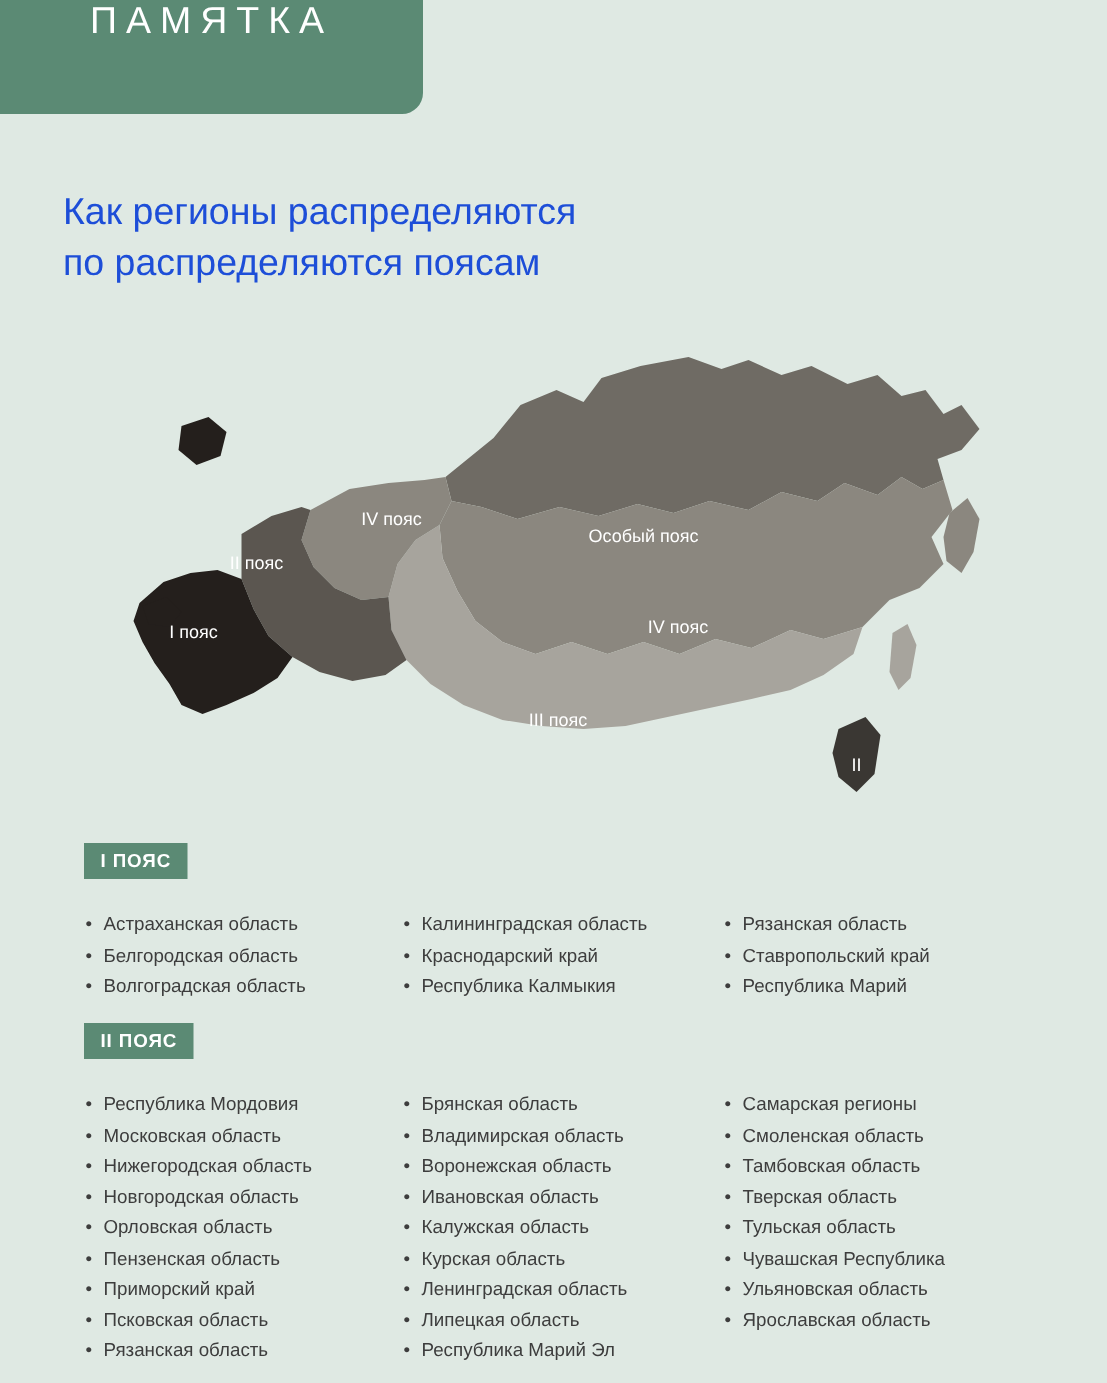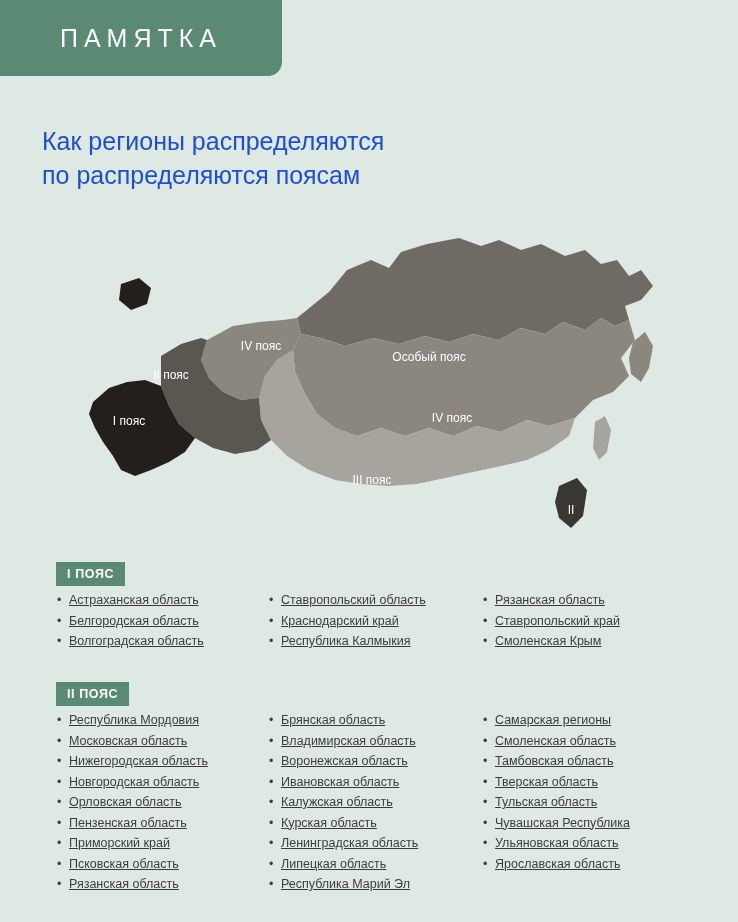--- a/index.html
+++ b/index.html
@@ -19,21 +19,21 @@
   
   .header-tab {
     position: absolute;
     top: 0;
     left: 0;
     width: 282px;
     height: 76px;
     background: #5b8a74;
     border-bottom-right-radius: 14px;
     display: flex;
-    align-items: center;
+    align-items: flex-start;
     justify-content: center;
   }
   .header-tab-label {
     color: #ffffff;
     font-size: 25px;
     letter-spacing: 6px;
     font-weight: normal;
   }
 
   
@@ -80,22 +80,21 @@
     display: inline-block;
     background: #5b8a74;
     color: #ffffff;
     font-size: 12.5px;
     font-weight: bold;
     letter-spacing: 0.6px;
     padding: 5px 11px 5px 11px;
   }
   .zone-columns {
     display: flex;
-    margin-top: 4px;
-    text-decoration: underline;
+    margin-top: 20px;
   }
   .zone-col {
     width: 212px;
   }
   .zone-col:nth-child(2) { width: 214px; }
   .zone-col ul {
     list-style: none;
     margin: 0;
     padding: 0;
   }
@@ -167,30 +166,30 @@
   <div class="zone-columns">
     <div class="zone-col">
       <ul>
         <li>Астраханская область</li>
         <li>Белгородская область</li>
         <li>Волгоградская область</li>
       </ul>
     </div>
     <div class="zone-col">
       <ul>
-        <li>Ставропольский область</li>
+        <li>Калининградская область</li>
         <li>Краснодарский край</li>
         <li>Республика Калмыкия</li>
       </ul>
     </div>
     <div class="zone-col">
       <ul>
         <li>Рязанская область</li>
         <li>Ставропольский край</li>
-        <li>Смоленская Крым</li>
+        <li>Республика Марий</li>
       </ul>
     </div>
   </div>
 </div>
 
 <div class="zone zone-2">
   <div class="zone-badge">II ПОЯС</div>
   <div class="zone-columns">
     <div class="zone-col">
       <ul>

